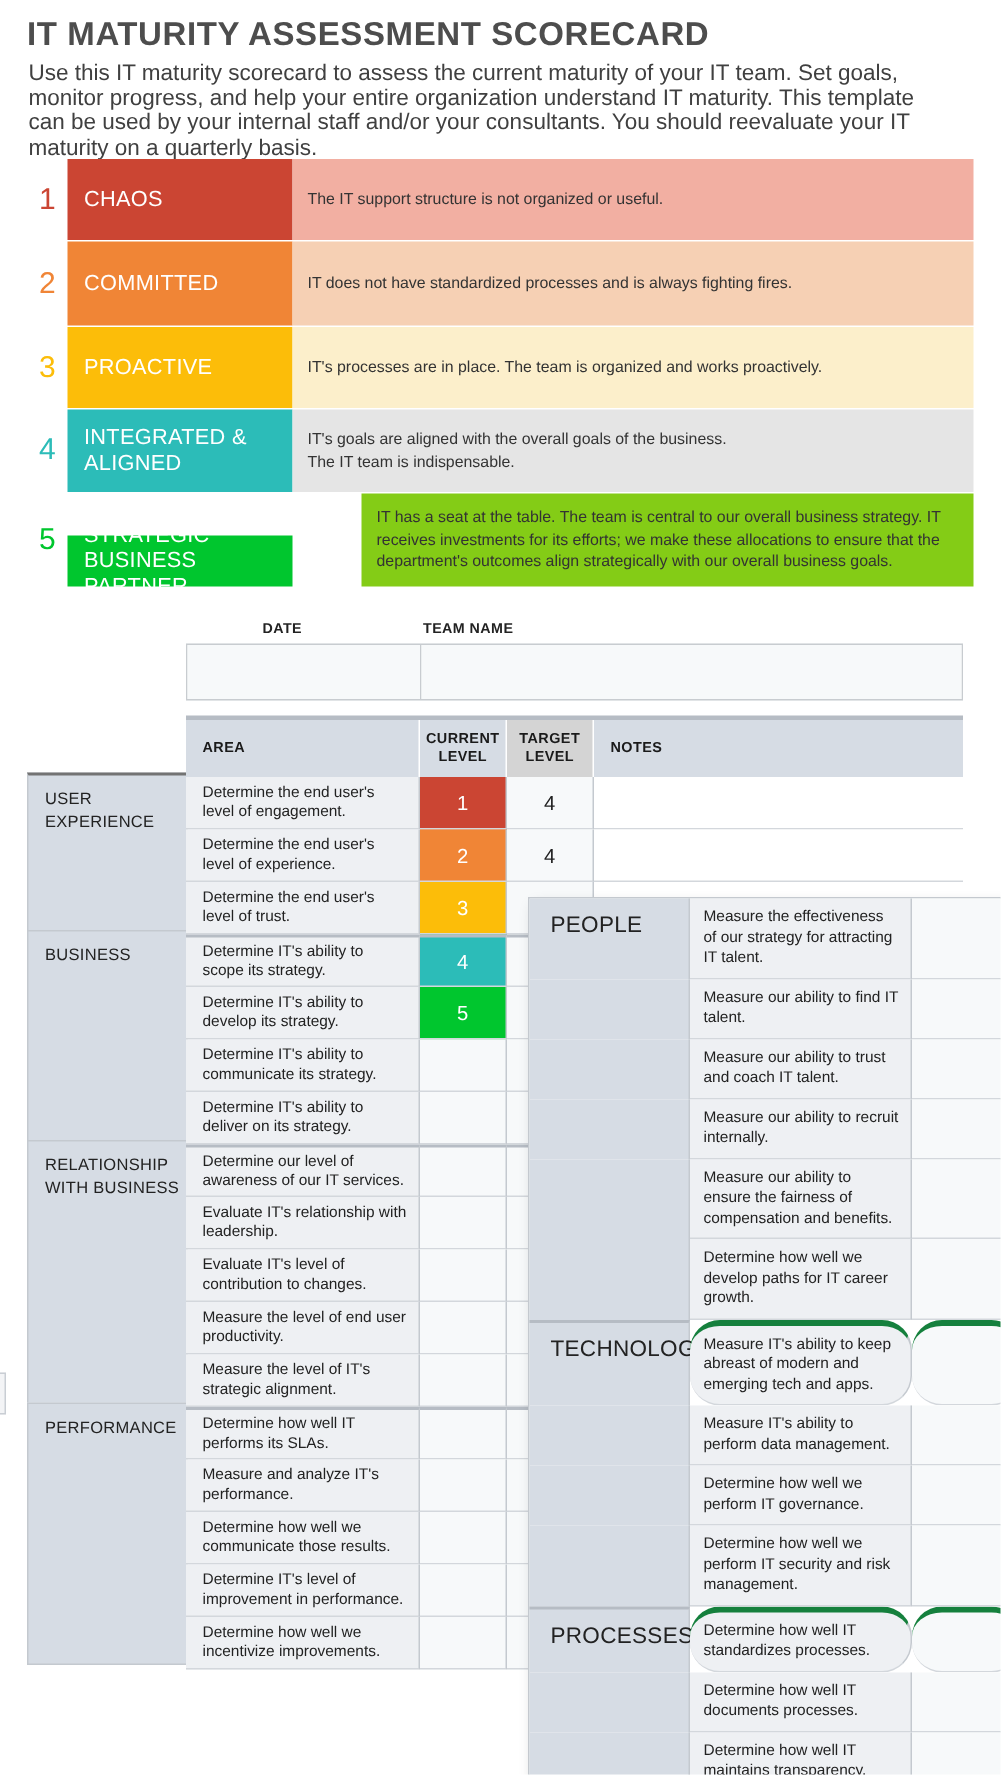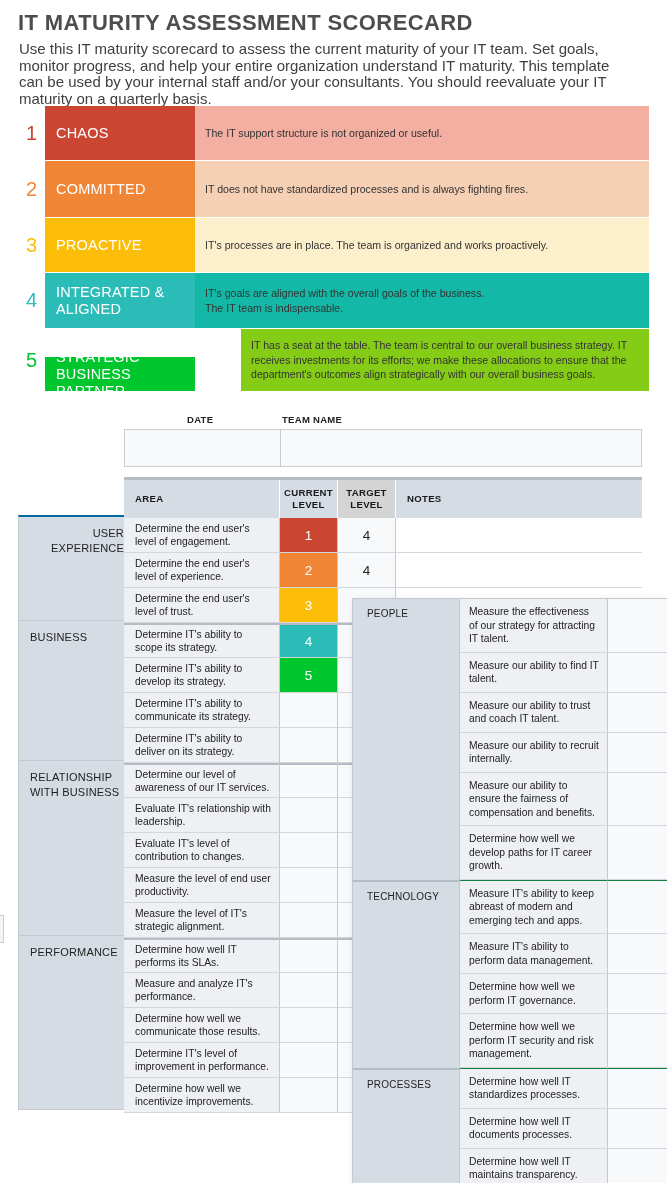--- a/index.html
+++ b/index.html
@@ -35,21 +35,21 @@
   }
   .lvl-desc{
     flex:1;display:flex;align-items:center;
     font-size:10.6px;line-height:14.5px;color:#333;
     padding:5px 10px;box-sizing:border-box;
   }
 
   
   #meta-labels{position:absolute;left:124px;top:414px;width:520px;height:14px;}
   .meta-label{position:absolute;font-size:9.5px;font-weight:bold;color:#222;letter-spacing:.3px;}
-  #lbl-date{left:63px;top:0;}
+  #lbl-date{left:51px;top:0;}
   #lbl-team{left:158px;top:0;}
   #meta-boxes{
     position:absolute;left:124px;top:429px;width:518px;height:38px;
     display:flex;border:1px solid #c8ccd0;box-sizing:border-box;background:#f7f9fa;
   }
   .meta-box{height:100%;background:#f7f9fa;}
   #box-date{width:155px;border-right:1px solid #c8ccd0;}
   #box-team{flex:1;}
 
   
@@ -99,49 +99,49 @@
   }
 
   
   #group-col{position:absolute;left:18px;top:515px;width:107px;}
   .grp{
     background:#d6dce4;border:1px solid #c4c9cf;border-bottom:none;
     box-sizing:border-box;padding:9px 0 0 11px;
     font-size:11px;line-height:15px;color:#222;letter-spacing:.2px;
   }
   .grp:last-child{border-bottom:1px solid #c4c9cf;}
-  .grp-top{border-top:2px solid #0369a1;text-align:right;}
+  .grp-top{border-top:2px solid #737373;}
 
   
   #overlay{
     position:absolute;left:352px;top:598px;width:330px;
     background:#fff;border:1px solid #c4c9cf;
     box-shadow:4px 5px 9px rgba(0,0,0,.22);
     box-sizing:border-box;
   }
   .o-row{display:flex;align-items:stretch;}
   .o-grp{
     width:107px;flex:0 0 107px;background:#d6dce4;
     border-right:1px solid #c4c9cf;box-sizing:border-box;
-    font-size:10px;color:#222;letter-spacing:.2px;
+    font-size:15px;color:#222;letter-spacing:.2px;
     padding:9px 0 0 14px;
   }
   .o-grp.empty{padding:0;}
   .o-item{
     width:148px;flex:0 0 148px;background:#eef0f3;
     border-bottom:1px solid #d3d7dc;border-right:1px solid #c4c9cf;
     font-size:10.3px;line-height:13.5px;color:#222;
     padding:6px 7px 6px 9px;box-sizing:border-box;
     display:flex;align-items:center;
   }
   .o-val{
     flex:1;background:#f7f9fa;border-bottom:1px solid #d3d7dc;
     box-sizing:border-box;
   }
-  .o-sep .o-item,.o-sep .o-val{border-top:1px solid #15803d;}
+  .o-sep .o-item,.o-sep .o-val{border-top:4px solid #15803d;border-radius:20px;}
   .o-sep .o-grp{border-top:2px solid #b6bcc4;}
 
   
   #left-sliver{
     position:absolute;left:-4px;top:915px;width:8px;height:28px;
     background:#f3f4f6;border:1px solid #c9ced4;box-sizing:border-box;
   }
 </style>
 </head>
 <body>
@@ -161,21 +161,21 @@
       <div class="lvl-desc" style="background: rgb(246, 208, 180); white-space: pre-line;">IT does not have standardized processes and is always fighting fires.</div>
     </div>
     <div class="lvl-row" style="height: 54px;">
       <div class="lvl-num" style="color: rgb(252, 189, 9);">3</div>
       <div class="lvl-name" style="background: rgb(252, 189, 9);">PROACTIVE</div>
       <div class="lvl-desc" style="background: rgb(252, 239, 203); white-space: pre-line;">IT's processes are in place. The team is organized and works proactively.</div>
     </div>
     <div class="lvl-row" style="height: 55px;">
       <div class="lvl-num" style="color: rgb(44, 188, 184);">4</div>
       <div class="lvl-name" style="background: rgb(44, 188, 184);">INTEGRATED &amp; ALIGNED</div>
-      <div class="lvl-desc" style="background: #14b8a6; white-space: pre-line;">IT's goals are aligned with the overall goals of the business.
+      <div class="lvl-desc" style="background: #e5e5e5; white-space: pre-line;">IT's goals are aligned with the overall goals of the business.
 The IT team is indispensable.</div>
     </div>
     <div class="lvl-row" style="height: 62px;">
       <div class="lvl-num" style="color: rgb(0, 198, 46);">5</div>
       <div class="lvl-name" style="background: rgb(0, 198, 46); margin-top: 28px;">STRATEGIC BUSINESS PARTNER</div>
       <div class="lvl-desc" style="background: #84cc16; white-space: pre-line; margin-left: 46px;">IT has a seat at the table. The team is central to our overall business strategy. IT receives investments for its efforts; we make these allocations to ensure that the department's outcomes align strategically with our overall business goals.</div>
     </div>
   </div>
 
 <div id="meta-labels">

